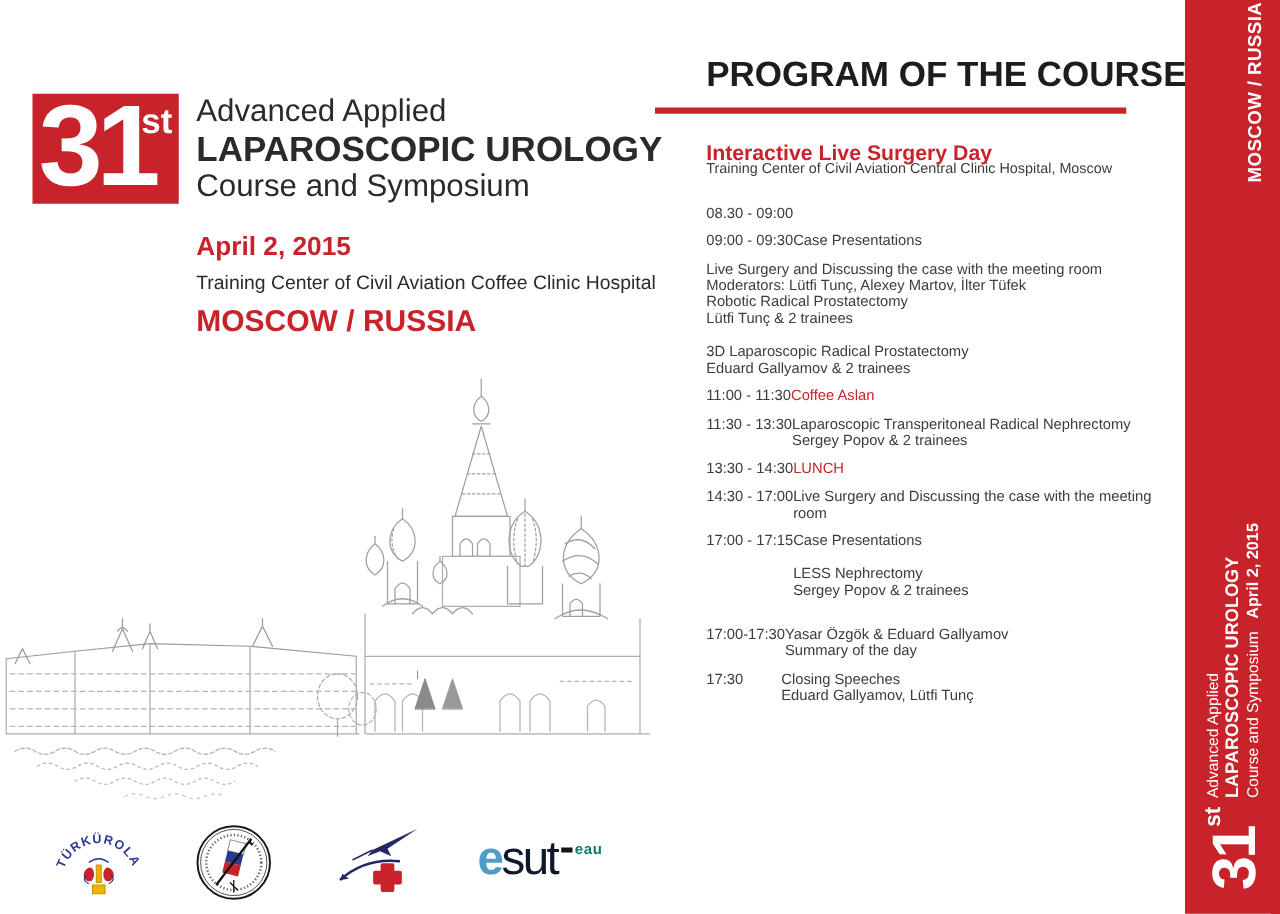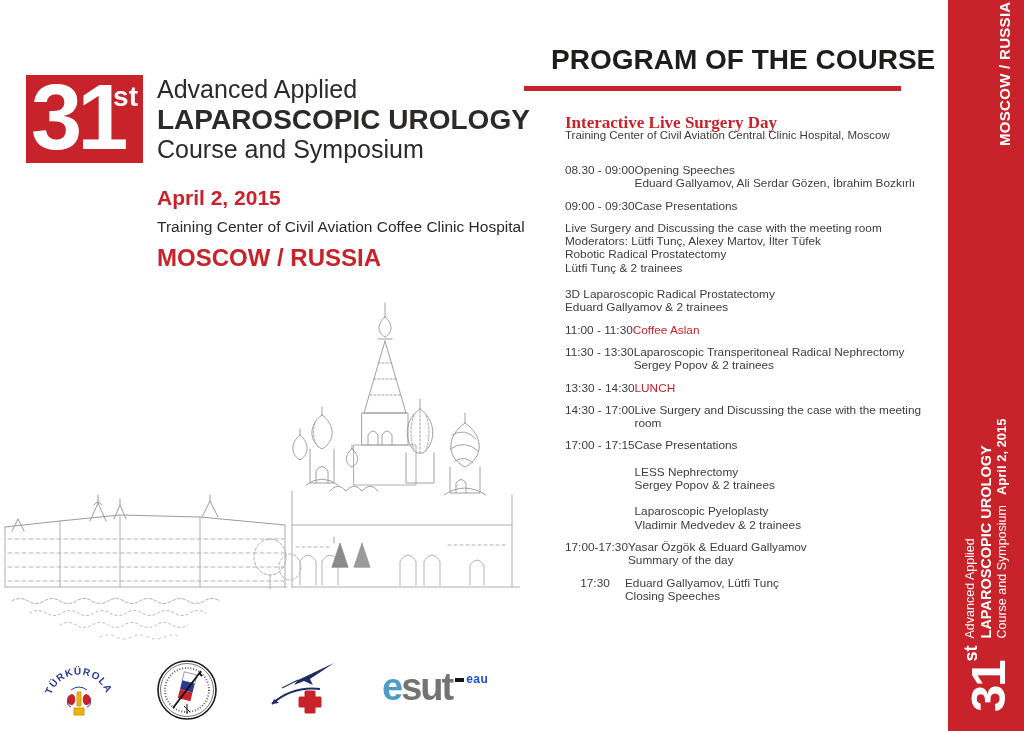--- a/index.html
+++ b/index.html
@@ -29,33 +29,33 @@
   
   .sketch{position:absolute;left:0;top:295px;width:520px;height:360px;}
 
   
   .logo{position:absolute;}
   #logo-turkurolap{left:44px;top:656px;width:70px;height:70px;}
   #logo-russco{left:155px;top:657px;width:64px;height:66px;}
   #logo-avia{left:268px;top:658px;width:74px;height:62px;}
   .esut{position:absolute;left:382px;top:668px;display:flex;align-items:flex-start;line-height:1;}
   .esut .e{color:#4f9dc7;font-size:38px;font-weight:bold;letter-spacing:-2px;}
-  .esut .sut{color:#737373;font-size:38px;font-weight:bold;letter-spacing:-2px;}
+  .esut .sut{color:#0f172a;font-size:38px;font-weight:normal;letter-spacing:-2px;}
   .esut .dash{display:inline-block;width:9px;height:4px;background:#151515;margin:10px 2px 0 3px;}
-  .esut .eau{color:#1d4ed8;font-size:12px;font-weight:bold;margin-top:5px;letter-spacing:0.5px;}
-
-  
-  .program-title{position:absolute;left:551px;top:44px;font-size:28px;font-weight:bold;color:#1d1d1b;white-space:nowrap;}
+  .esut .eau{color:#0f766e;font-size:12px;font-weight:bold;margin-top:5px;letter-spacing:0.5px;}
+
+  
+  .program-title{position:absolute;left:565px;top:44px;font-size:28px;font-weight:bold;color:#1d1d1b;white-space:nowrap;}
   .program-rule{position:absolute;left:524px;top:86px;width:377px;height:5px;background:var(--red);}
-  .day-title{position:absolute;left:565px;top:113px;font-size:17px;font-weight:bold;color:var(--red);font-family:Liberation Serif, serif;}
+  .day-title{position:absolute;left:565px;top:113px;font-size:17px;font-weight:bold;color:var(--red);}
   .day-venue{position:absolute;left:565px;top:129px;font-size:11.5px;color:var(--body);}
 
   .schedule{position:absolute;left:565px;top:164px;width:365px;font-size:11.8px;color:var(--body);}
   .sched-row{display:flex;margin-bottom:9px;}
-  .sched-time{flex:0 0 60px;line-height:13.3px;white-space:nowrap;text-align:center;}
+  .sched-time{flex:0 0 60px;line-height:13.3px;white-space:nowrap;}
   .sched-desc{flex:1;}
   .sched-line{line-height:13.3px;}
   .sched-block + .sched-block{margin-top:13px;}
   .sched-row.red .sched-desc{color:var(--red);}
 
   
   .sidebar{position:absolute;left:948px;top:0;width:76px;height:731px;background:var(--red);}
   .side-top{position:absolute;left:991px;top:146px;width:132px;height:27px;
     transform:rotate(-90deg);transform-origin:0 0;
     color:#fff;font-weight:bold;font-size:15px;line-height:27px;white-space:nowrap;letter-spacing:0.3px;}
@@ -194,26 +194,20 @@
     <span class="eau">eau</span>
 </div>
 
 <div class="program-title">PROGRAM OF THE COURSE</div>
 <div class="program-rule"></div>
 <div class="day-title">Interactive Live Surgery Day</div>
 <div class="day-venue">Training Center of Civil Aviation Central Clinic Hospital, Moscow</div>
 <div class="schedule" id="schedule">
     <div class="sched-row">
       <div class="sched-time">08.30 - 09:00</div>
-      <div class="sched-desc">
-        <div class="sched-block">
-          <div class="sched-line">Opening Speeches</div>
-          <div class="sched-line">Eduard Gallyamov, Ali Serdar Gözen, İbrahim Bozkırlı</div>
-        </div>
-      </div>
     </div>
     <div class="sched-row">
       <div class="sched-time">09:00 - 09:30</div>
       <div class="sched-desc">
         <div class="sched-block">
           <div class="sched-line">Case Presentations</div>
         </div>
       </div>
     </div>
     <div class="sched-row">
@@ -268,41 +262,37 @@
       <div class="sched-desc">
         <div class="sched-block">
           <div class="sched-line">Case Presentations</div>
         </div>
         <div class="sched-block">
           <div class="sched-line">LESS Nephrectomy</div>
           <div class="sched-line">Sergey Popov &amp; 2 trainees</div>
         </div>
         <div class="sched-block">
         </div>
-        <div class="sched-block">
-          <div class="sched-line">Laparoscopic Pyeloplasty</div>
-          <div class="sched-line">Vladimir Medvedev &amp; 2 trainees</div>
-        </div>
       </div>
     </div>
     <div class="sched-row">
       <div class="sched-time">17:00-17:30</div>
       <div class="sched-desc">
         <div class="sched-block">
           <div class="sched-line">Yasar Özgök &amp; Eduard Gallyamov</div>
           <div class="sched-line">Summary of the day</div>
         </div>
       </div>
     </div>
     <div class="sched-row">
       <div class="sched-time">17:30</div>
       <div class="sched-desc">
         <div class="sched-block">
+          <div class="sched-line">Closing Speeches</div>
           <div class="sched-line">Eduard Gallyamov, Lütfi Tunç</div>
-          <div class="sched-line">Closing Speeches</div>
         </div>
       </div>
     </div>
   </div>
 
 <div class="sidebar"></div>
 <div class="side-top">MOSCOW / RUSSIA</div>
 <div class="side-bottom">
   <span class="big"><span>31</span><sup>st</sup></span>
   <span class="stack">

